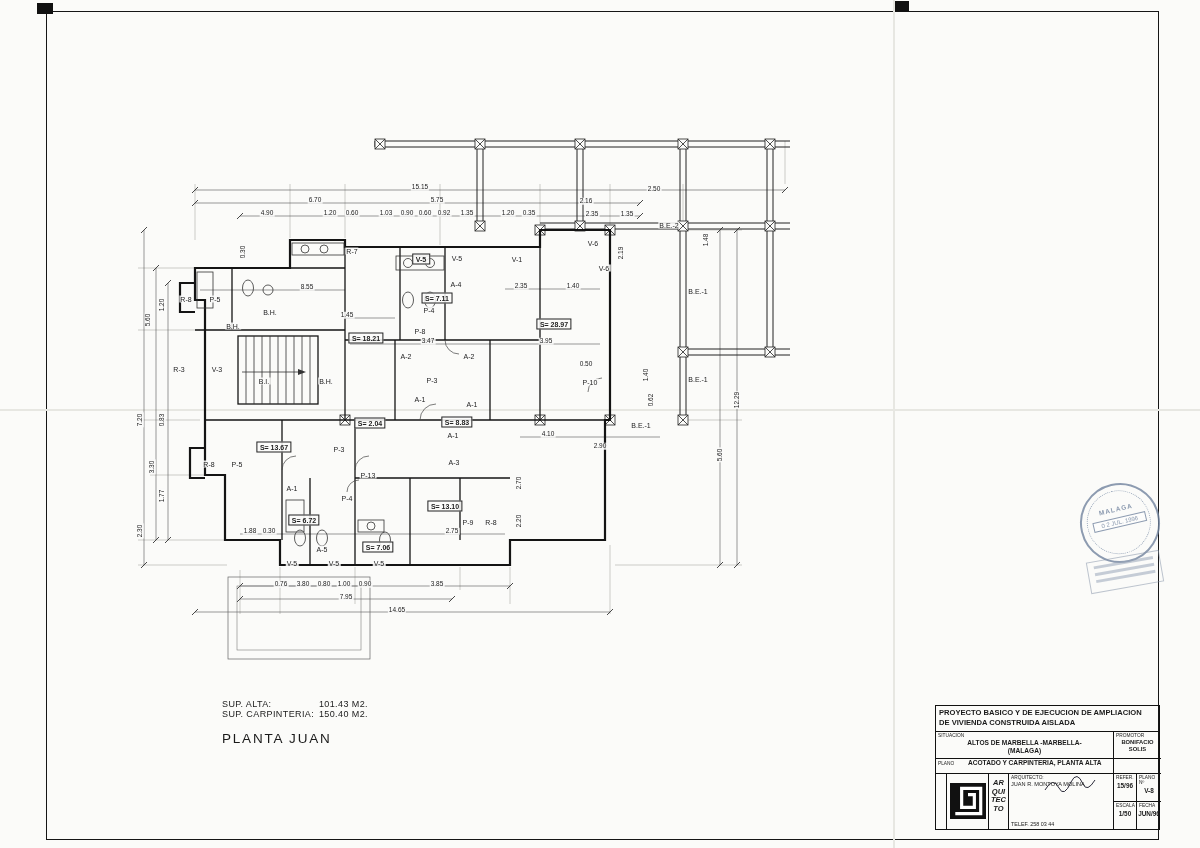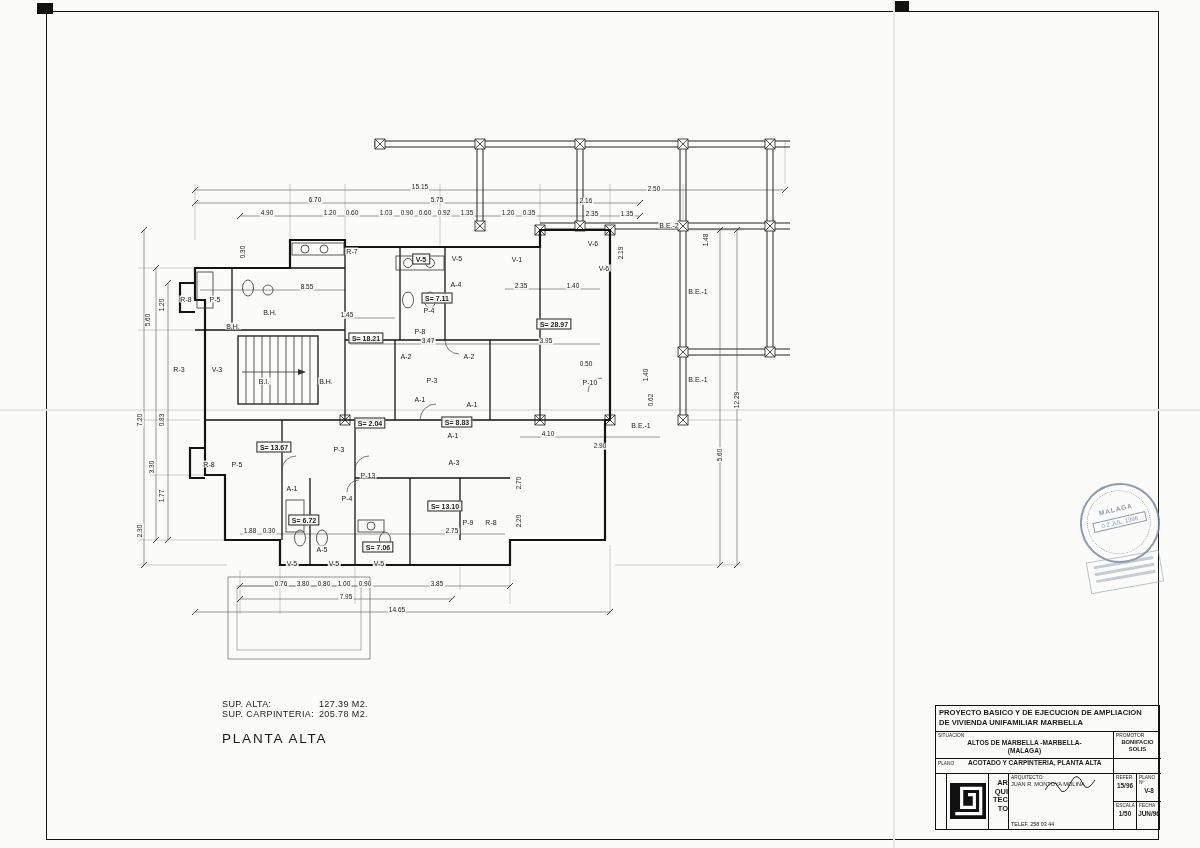--- a/index.html
+++ b/index.html
@@ -29,21 +29,21 @@
   #tb-sit{left:0;top:26px;width:178px;height:27px;border-bottom:1px solid #111;border-right:1px solid #111;}
   #tb-prom{left:178px;top:26px;width:47px;height:27px;border-bottom:1px solid #111;}
   #tb-plano{left:0;top:53px;width:178px;height:15px;border-bottom:1px solid #111;border-right:1px solid #111;}
   #tb-promx{left:178px;top:53px;width:47px;height:15px;border-bottom:1px solid #111;}
   .tlab{font-size:4.8px;color:#222;padding:1px 2px;display:block;}
   .tval{display:block;text-align:center;font-weight:bold;font-size:6.6px;line-height:1.25;}
   #tb-addr{left:0;top:68px;width:11px;height:55px;border-right:1px solid #111;overflow:hidden;}
   #tb-logo{left:11px;top:68px;width:42px;height:55px;border-right:1px solid #111;}
   #tb-logo svg{position:absolute;left:3px;top:9px;}
   #tb-artxt{left:53px;top:68px;width:20px;height:55px;border-right:1px solid #111;
-            font-weight:bold;font-size:7.5px;line-height:1.15;padding-top:5px;text-align:right;}
+            font-weight:bold;font-size:7.5px;line-height:1.15;padding-top:5px;text-align:center;font-style:italic;}
   #tb-arch{left:73px;top:68px;width:105px;height:55px;border-right:1px solid #111;}
   #tb-arch .name{font-size:5.6px;padding:1px 2px;}
   #tb-arch .tel{position:absolute;bottom:2px;left:2px;font-size:5.4px;}
   #tb-grid{left:178px;top:68px;width:47px;height:55px;}
   .gcell{position:absolute;box-sizing:border-box;}
   .gcell .tval{font-size:6.4px;margin-top:1px;}
   
   #stamp{position:absolute;left:1080px;top:483px;width:80px;height:80px;transform:rotate(-13deg);
          color:#72849f;opacity:.8;}
   #stamp .ring{position:absolute;left:0;top:0;width:76px;height:76px;border:2px solid #72849f;border-radius:50%;}
@@ -306,33 +306,33 @@
       <span class="plb boxed" data-name="area-label" style="left: 457px; top: 422px;">S= 8.83</span>
       <span class="plb boxed" data-name="area-label" style="left: 274px; top: 447px;">S= 13.67</span>
       <span class="plb boxed" data-name="area-label" style="left: 445px; top: 506px;">S= 13.10</span>
       <span class="plb boxed" data-name="area-label" style="left: 304px; top: 520px;">S= 6.72</span>
       <span class="plb boxed" data-name="area-label" style="left: 378px; top: 547px;">S= 7.06</span>
     </div>
 
   <div id="footer-left" data-name="surface-summary">
     <div class="frow" data-name="sup-util-row">
       <span class="lab" data-name="sup-util-label">SUP. ALTA:</span>
-      <span data-name="sup-util-value">127.39 M2.</span>
+      <span data-name="sup-util-value">101.43 M2.</span>
     </div>
     <div class="frow" data-name="sup-construida-row">
       <span class="lab" data-name="sup-construida-label">SUP. CARPINTERIA:</span>
-      <span data-name="sup-construida-value">205.78 M2.</span>
-    </div>
-    <div id="plan-title" data-name="plan-title">PLANTA ALTA</div>
+      <span data-name="sup-construida-value">150.40 M2.</span>
+    </div>
+    <div id="plan-title" data-name="plan-title">PLANTA JUAN</div>
   </div>
 
   <div id="tblock" data-name="title-block">
     <div id="tb-title" class="cell" data-name="project-title">
       <span data-name="project-title-line1">PROYECTO BASICO Y DE EJECUCION DE AMPLIACION</span><br>
-      <span data-name="project-title-line2">DE VIVIENDA UNIFAMILIAR MARBELLA</span>
+      <span data-name="project-title-line2">DE VIVIENDA CONSTRUIDA AISLADA</span>
     </div>
     <div id="tb-sit" class="cell" data-name="situacion-cell">
       <span class="tlab" data-name="situacion-label">SITUACION</span>
       <span class="tval" data-name="situacion-value-line1">ALTOS DE MARBELLA -MARBELLA-</span>
       <span class="tval" data-name="situacion-value-line2">(MALAGA)</span>
     </div>
     <div id="tb-prom" class="cell" data-name="promotor-cell">
       <span class="tlab" data-name="promotor-label">PROMOTOR</span>
       <span class="tval" style="font-size:5.8px;" data-name="promotor-value">BONIFACIO SOLIS</span>
     </div>

